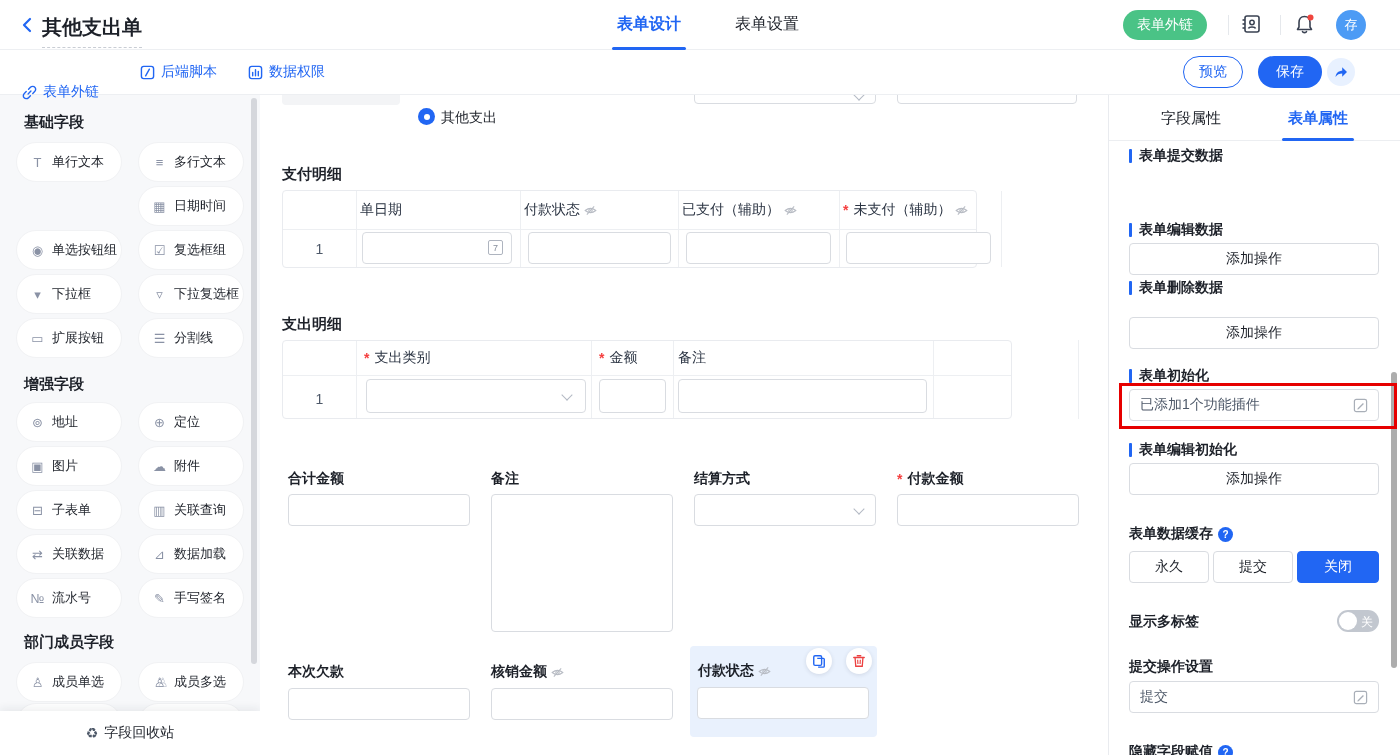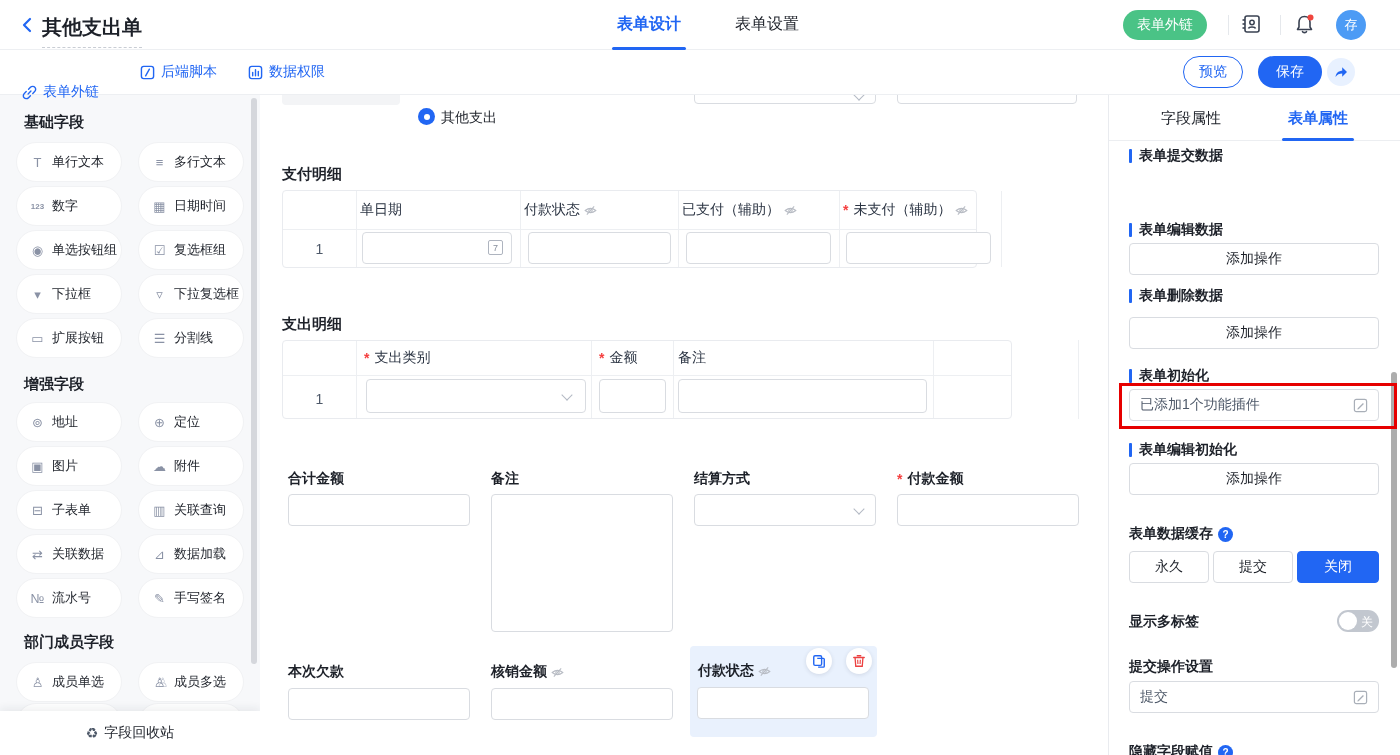--- a/index.html
+++ b/index.html
@@ -143,24 +143,20 @@
   <div class="side-h" style="top:18px;">基础字段</div>
 
   <div class="pill" style="left:16px;top:47px;">
       <span class="ic">T</span>
       <span class="pl">单行文本</span>
     </div>
   <div class="pill" style="left:138px;top:47px;">
       <span class="ic">≡</span>
       <span class="pl">多行文本</span>
     </div>
-  <div class="pill" style="left:16px;top:91px;">
-      <span class="ic num">123</span>
-      <span class="pl">数字</span>
-    </div>
   <div class="pill" style="left:138px;top:91px;">
       <span class="ic">▦</span>
       <span class="pl">日期时间</span>
     </div>
   <div class="pill" style="left:16px;top:135px;">
       <span class="ic">◉</span>
       <span class="pl">单选按钮组</span>
     </div>
   <div class="pill" style="left:138px;top:135px;">
       <span class="ic">☑</span>
@@ -403,21 +399,21 @@
       <span class="pbar"></span>
       <span>表单提交数据</span>
     </div>
 
   <div class="psec-t" style="top:126px;">
       <span class="pbar"></span>
       <span>表单编辑数据</span>
     </div>
   <div class="pbtn" style="top:148px;">添加操作</div>
 
-  <div class="psec-t" style="top:192px;">
+  <div class="psec-t" style="top:184px;">
       <span class="pbar"></span>
       <span>表单删除数据</span>
     </div>
   <div class="pbtn" style="top:222px;">添加操作</div>
 
   <div class="psec-t" style="top:272px;">
       <span class="pbar"></span>
       <span>表单初始化</span>
     </div>
   <div class="pbox" style="top:294px;">

